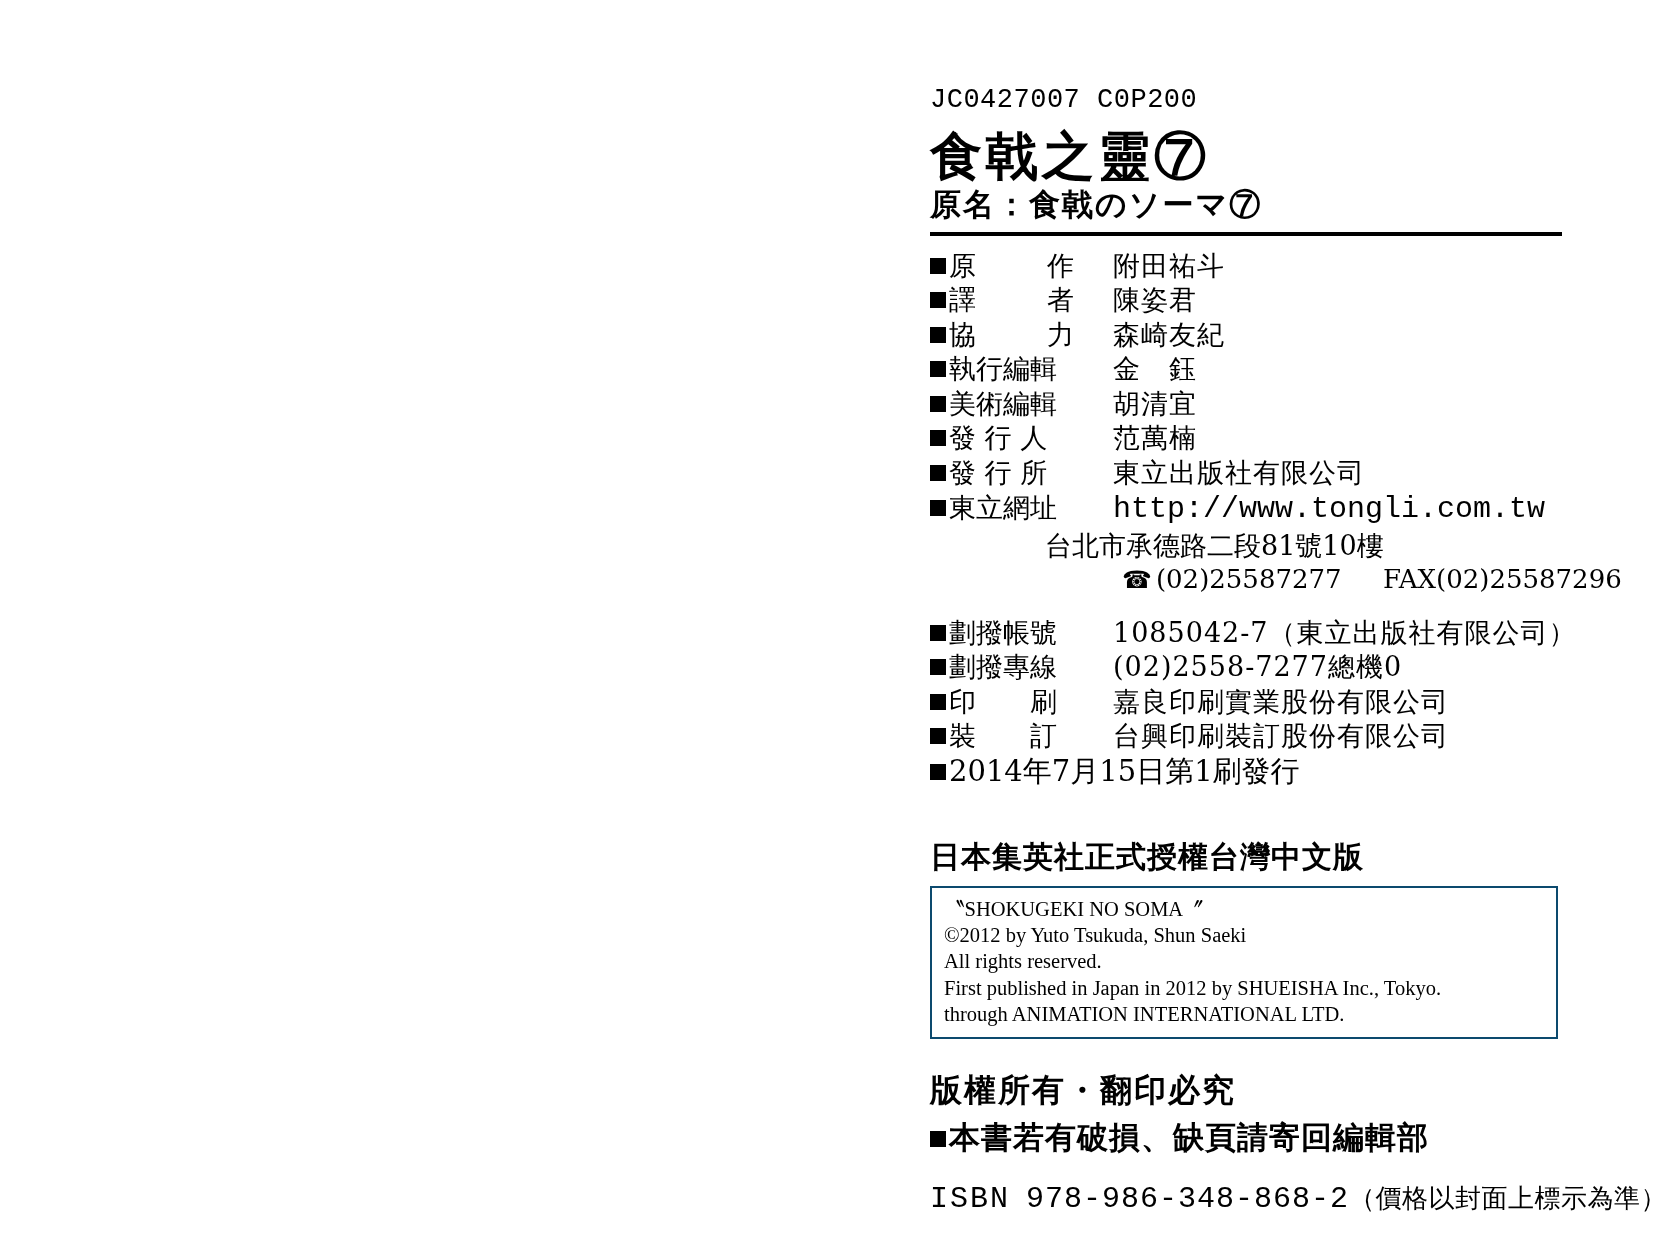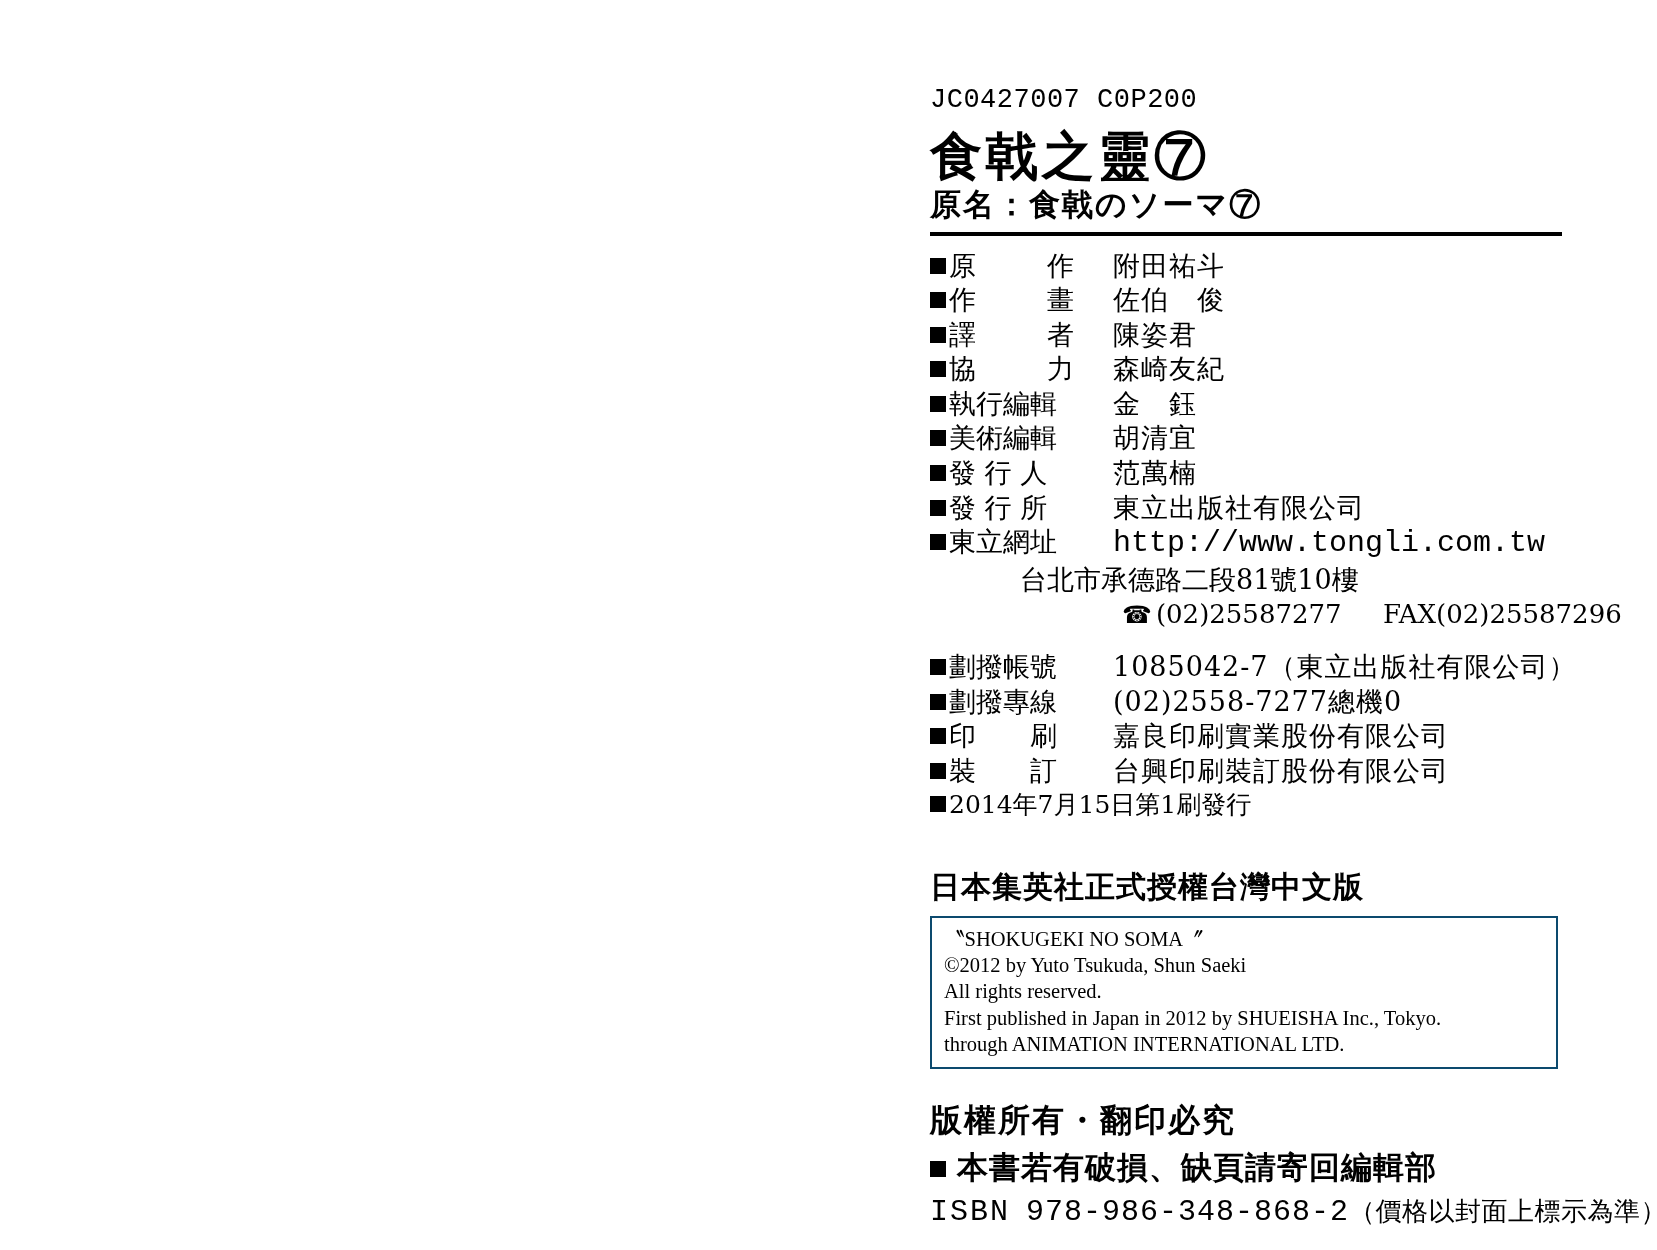--- a/index.html
+++ b/index.html
@@ -85,40 +85,40 @@
   .credit-label.sp4 { letter-spacing: 22px; }
   .credit-value {
     letter-spacing: 1px;
   }
   .credit-value.mono {
     font-family: "Liberation Mono", monospace;
     font-size: 30px;
     letter-spacing: 0px;
   }
   .sub-line {
-    margin-left: 90px;
+    margin-left: 115px;
     letter-spacing: 0px;
     margin-bottom: 3px;
   }
   .tel-line {
     margin-left: 192px;
     margin-bottom: 22px;
     font-size: 26px;
     white-space: nowrap;
   }
   .tel-glyph {
     display: inline-block;
     font-size: 24px;
     margin-right: 4px;
   }
   .date-row {
     display: flex;
     align-items: baseline;
     margin-top: 2px;
-    font-size: 25px;
+    font-size: 29px;
   }
   .license-head {
     font-family: "DejaVu Serif", serif;
     font-size: 30px;
     font-weight: bold;
     letter-spacing: 1px;
     margin-top: 48px;
     margin-bottom: 8px;
   }
   .license-box {
@@ -140,22 +140,21 @@
     letter-spacing: 2px;
     margin-bottom: 4px;
   }
   .footer-2 {
     font-family: "DejaVu Serif", serif;
     font-size: 31px;
     font-weight: bold;
     letter-spacing: 1px;
     display: flex;
     align-items: baseline;
-    margin-bottom: 4px;
-    gap: 8px;
+    margin-bottom: 21px;
   }
   .isbn-row {
     font-size: 30px;
     letter-spacing: 0.5px;
     white-space: nowrap;
     margin-bottom: 4px;
   }
   .isbn-row .isbn-label {
     font-family: "Liberation Mono", monospace;
     letter-spacing: 2px;
@@ -182,25 +181,20 @@
     <hr class="rule">
 
     <div class="credits">
 
       <div class="credit-row">
         <span class="sq"></span>
         <span class="credit-label sp4">原　作</span>
         <span class="credit-value">附田祐斗</span>
       </div>
 
-      <div class="credit-row">
-        <span class="sq"></span>
-        <span class="credit-label sp4">作　畫</span>
-        <span class="credit-value">佐伯　俊</span>
-      </div>
 
       <div class="credit-row">
         <span class="sq"></span>
         <span class="credit-label sp4">譯　者</span>
         <span class="credit-value">陳姿君</span>
       </div>
 
       <div class="credit-row">
         <span class="sq"></span>
         <span class="credit-label sp4">協　力</span>

